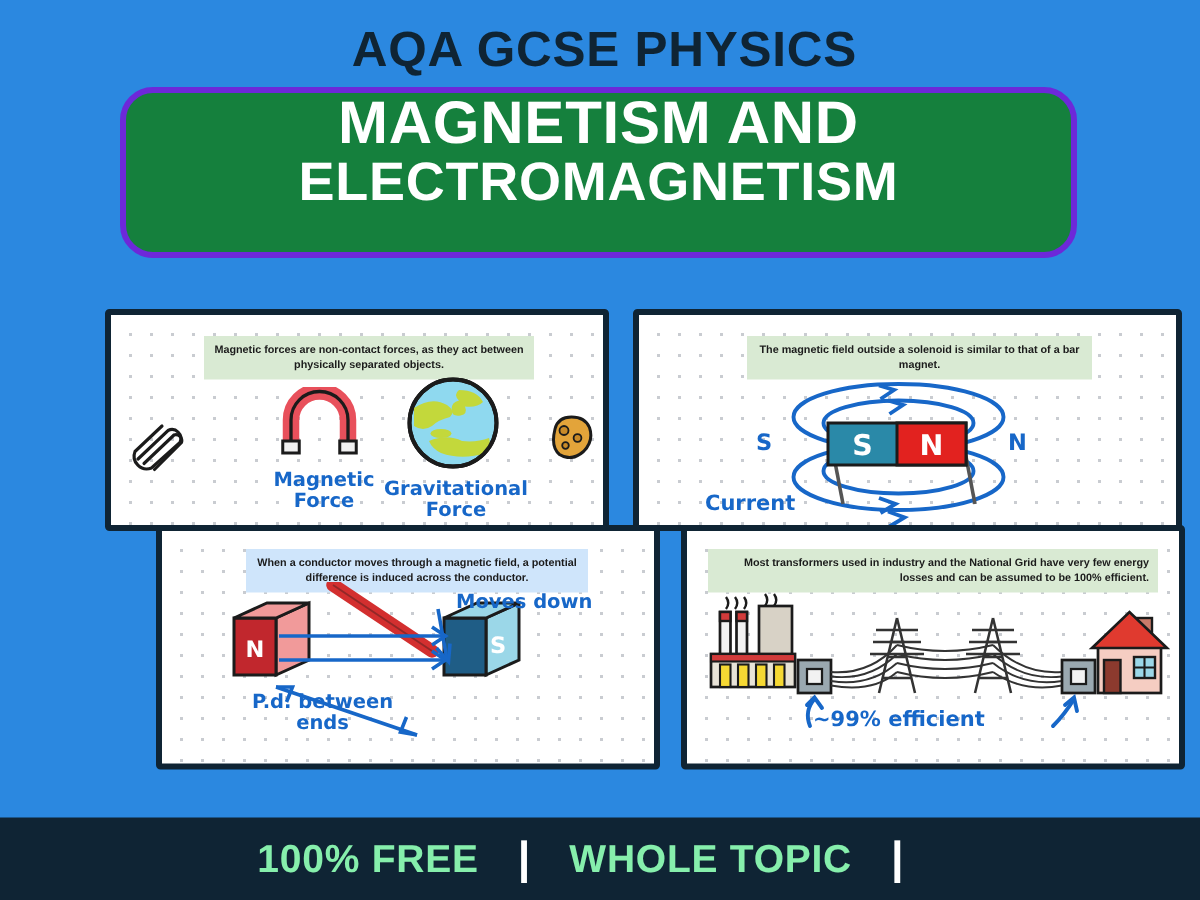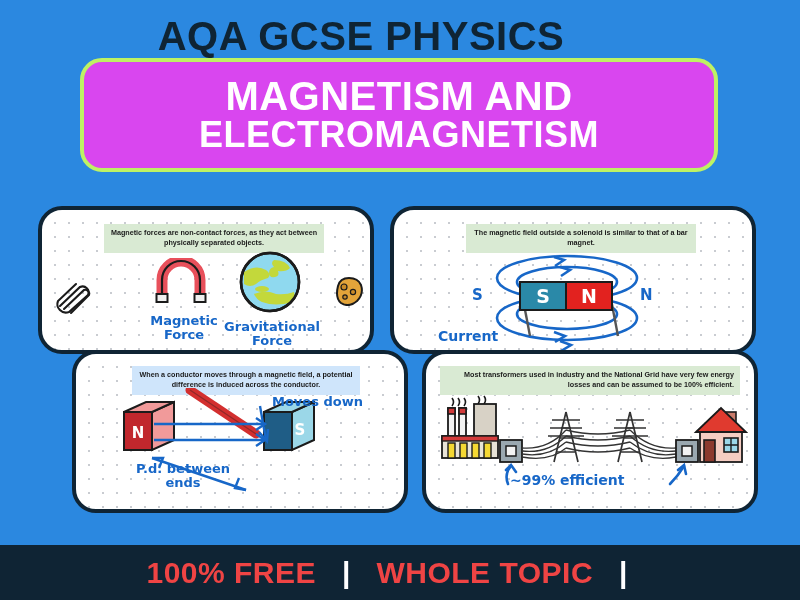--- a/index.html
+++ b/index.html
@@ -5,41 +5,41 @@
   html,body{margin:0;padding:0;}
   body{
     width:800px;height:600px;overflow:hidden;
     background:#2b88e0;
     font-family:"Liberation Sans", sans-serif;
     position:relative;
   }
   
   .hdr-sub{
     position:absolute;top:14px;left:0;width:722px;text-align:center;
-    font-size:40px;font-weight:bold;letter-spacing:0.5px;
-    color:#0f2434;font-family:"Liberation Sans", sans-serif;
+    font-size:33px;font-weight:bold;letter-spacing:0.5px;
+    color:#0f2434;font-family:"Liberation Sans", sans-serif;padding-left:42px;
   }
   .title-pill{
     position:absolute;left:80px;top:58px;width:638px;height:114px;
-    background:#d946ef;border:4px solid #bef264;border-radius:22px;
+    background:#15803d;border:4px solid #6d28d9;border-radius:22px;
     box-sizing:border-box;
-    display:flex;flex-direction:column;align-items:center;justify-content:center;
+    display:flex;flex-direction:column;align-items:center;
   }
   .title-line{
     color:#ffffff;font-weight:bold;font-size:40px;line-height:1.02;
     letter-spacing:0.5px;text-align:center;white-space:nowrap;
   }
   .title-line.l2{font-size:36px;}
 
   
   .card{
     position:absolute;background:#ffffff;border:4px solid #0f2434;
-    border-radius:24px;box-sizing:border-box;overflow:hidden;
+    border-radius:3px;box-sizing:border-box;overflow:hidden;
     background-image:radial-gradient(#c9ccd1 1px, transparent 1.1px);
-    background-size:14px 14px;background-position:6px 6px;
+    background-size:14px 14px;background-position:6px 6px;margin-left:32px;
   }
   #card1{left:38px;top:206px;width:336px;height:148px;}
   #card2{left:390px;top:206px;width:366px;height:148px;padding-left:44px;}
   #card3{left:72px;top:350px;width:336px;height:163px;}
   #card4{left:422px;top:350px;width:336px;height:163px;}
 
   .caption{
     position:absolute;box-sizing:border-box;
     font-size:7.2px;font-weight:bold;color:#1b1b1b;
     text-align:center;line-height:1.45;padding:4px 6px;
@@ -79,21 +79,21 @@
   
   .grid-art{position:absolute;left:12px;top:36px;width:310px;height:110px;}
   #lbl-eff{left:84px;top:118px;font-size:14px;}
 
   
   .footer{
     position:absolute;left:0;bottom:0;width:800px;height:55px;
     background:#0f2434;display:flex;align-items:center;justify-content:center;
   }
   .foot-txt{
-    color:#ef4444;font-weight:bold;font-size:30px;letter-spacing:0.5px;
+    color:#86efac;font-weight:bold;font-size:26px;letter-spacing:0.5px;
   }
   .foot-sep{color:#ffffff;font-weight:bold;font-size:30px;margin:0 26px;}
 </style>
 </head>
 <body>
 
 <div class="hdr-sub">AQA GCSE PHYSICS</div>
 
 <div class="title-pill">
   <div class="title-line">MAGNETISM AND</div>

